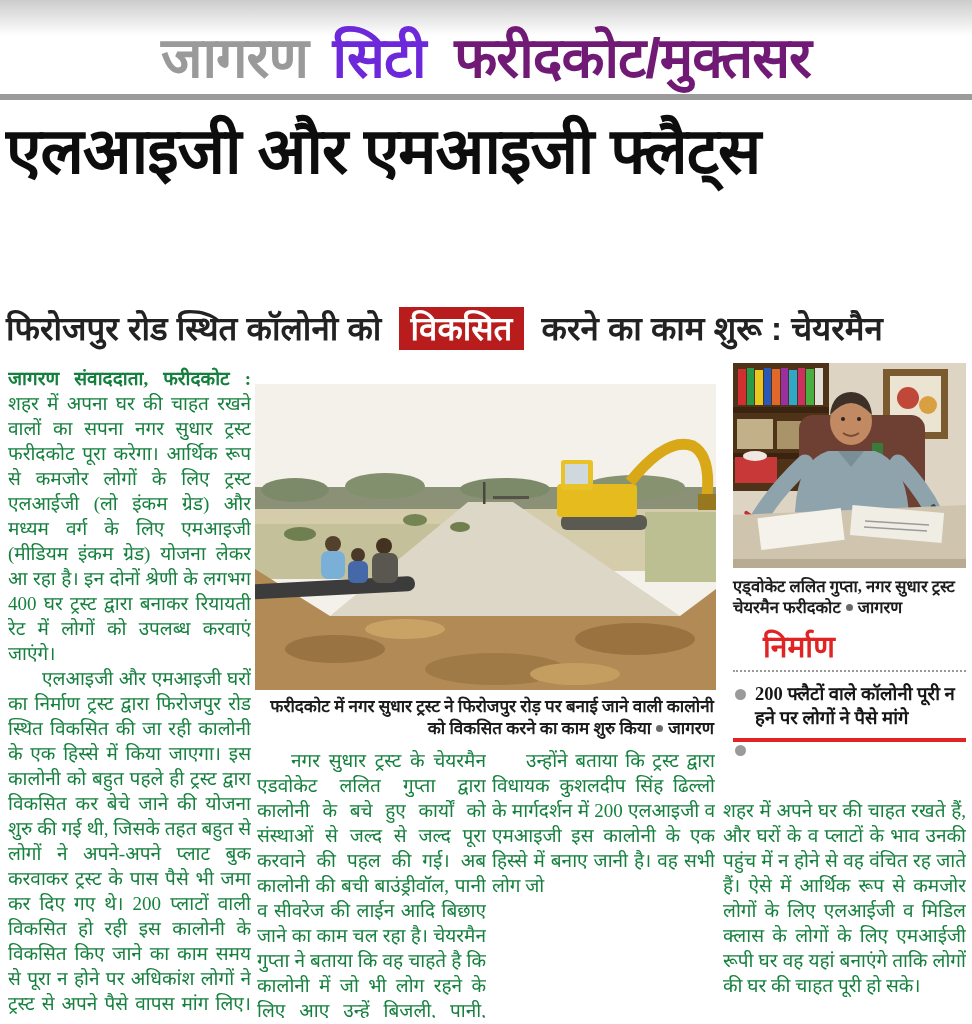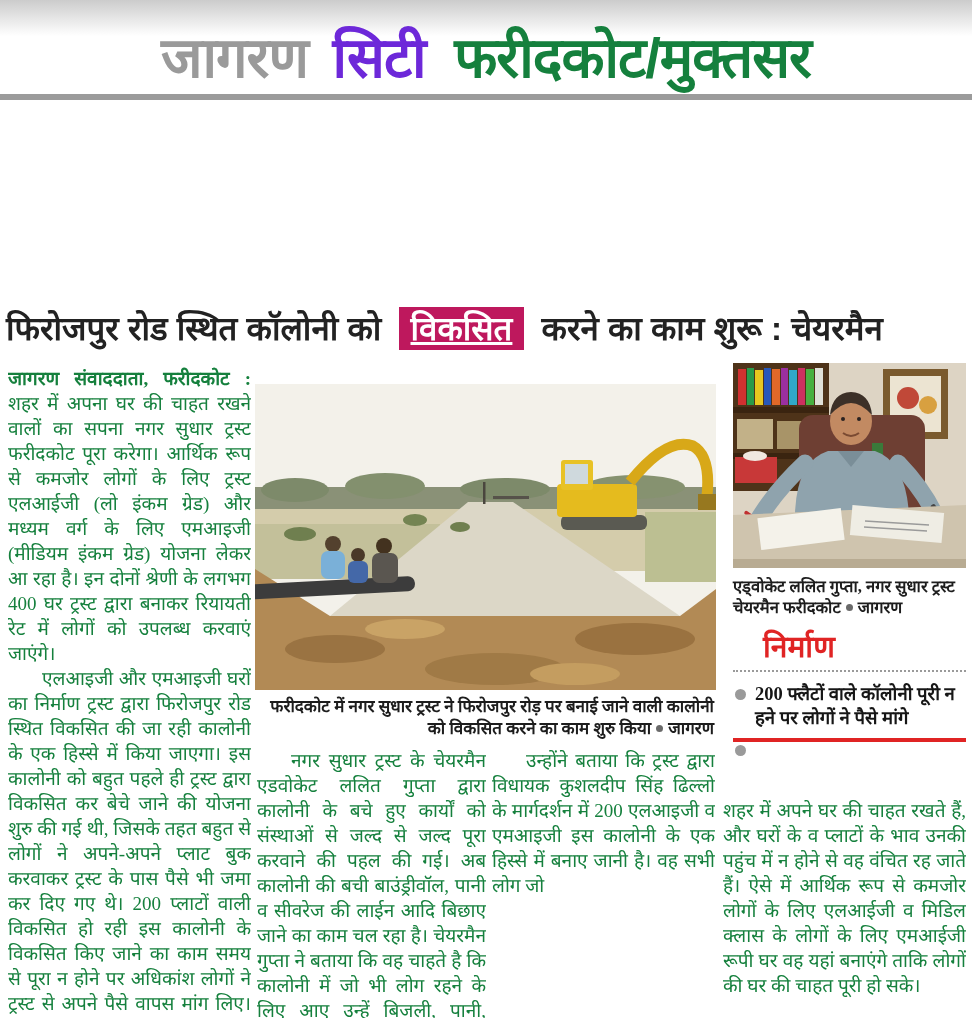--- a/index.html
+++ b/index.html
@@ -8,30 +8,30 @@
     font-family:"Liberation Serif","DejaVu Serif",serif;color:#1f1f1f;
   }
   
   .topbar{position:absolute;left:0;top:0;width:972px;height:36px;
     background:linear-gradient(#cccccc,#ffffff);}
   .masthead{position:absolute;left:0;top:26px;width:972px;text-align:center;
     font-family:"Liberation Sans","DejaVu Sans",sans-serif;
     font-size:56px;font-weight:bold;line-height:64px;letter-spacing:-1px;white-space:nowrap;}
   .masthead .brand{color:#9a9a9a;}
   .masthead .section{color:#6d28d9;margin-left:10px;}
-  .masthead .edition{color:#15803d;margin-left:14px;}
+  .masthead .edition{color:#701a75;margin-left:14px;}
   .gray-rule{position:absolute;left:0;top:94px;width:972px;height:6px;background:#9b9b9b;}
   
   .headline{position:absolute;left:6px;top:104px;width:962px;
     font-family:"Liberation Sans","DejaVu Sans",sans-serif;
     font-weight:bold;color:#0d0d0d;font-size:64px;line-height:94px;letter-spacing:-1px;}
   .subheadline{position:absolute;left:6px;top:304px;width:962px;
     font-family:"Liberation Sans","DejaVu Sans",sans-serif;
     font-weight:bold;color:#222222;font-size:33px;line-height:50px;white-space:nowrap;}
-  .subheadline .hl{background:#be185d;color:#ffffff;padding:3px 12px;margin:15px 8px;text-decoration:underline;}
+  .subheadline .hl{background:#b91c1c;color:#ffffff;padding:3px 12px;margin:15px 8px;}
   
   .bodytext{font-size:19px;line-height:25px;text-align:justify;color:#15803d;}
   .bodytext p{margin:0;}
   .bodytext p.indent{text-indent:34px;}
   .lead{font-weight:bold;}
   .col1{position:absolute;left:8px;top:366px;width:243px;height:650px;overflow:hidden;}
   .col2{position:absolute;left:257px;top:748px;width:229px;height:270px;overflow:hidden;}
   .col3{position:absolute;left:492px;top:748px;width:223px;height:270px;overflow:hidden;}
   .col4{position:absolute;left:723px;top:798px;width:243px;height:220px;overflow:hidden;}
   
@@ -63,20 +63,21 @@
 
   <div class="topbar"></div>
   <div class="masthead">
     <span class="brand">जागरण</span>
     <span class="section">सिटी</span>
     <span class="edition">फरीदकोट/मुक्तसर</span>
   </div>
   <div class="gray-rule"></div>
 
   <div class="headline">
+    <div>एलआइजी और एमआइजी फ्लैट्स</div>
   </div>
 
   <div class="subheadline">
     <span>फिरोजपुर रोड स्थित कॉलोनी को</span>
     <span class="hl">विकसित</span>
     <span>करने का काम शुरू : चेयरमैन</span>
   </div>
 
   <div class="col1 bodytext">
     <p><span class="lead">जागरण संवाददाता, फरीदकोट :</span> <span>शहर में अपना घर की चाहत रखने वालों का सपना नगर सुधार ट्रस्ट फरीदकोट पूरा करेगा। आर्थिक रूप से कमजोर लोगों के लिए ट्रस्ट एलआईजी (लो इंकम ग्रेड) और मध्यम वर्ग के लिए एमआइजी (मीडियम इंकम ग्रेड) योजना लेकर आ रहा है। इन दोनों श्रेणी के लगभग 400 घर ट्रस्ट द्वारा बनाकर रियायती रेट में लोगों को उपलब्ध करवाएं जाएंगे।</span></p>

